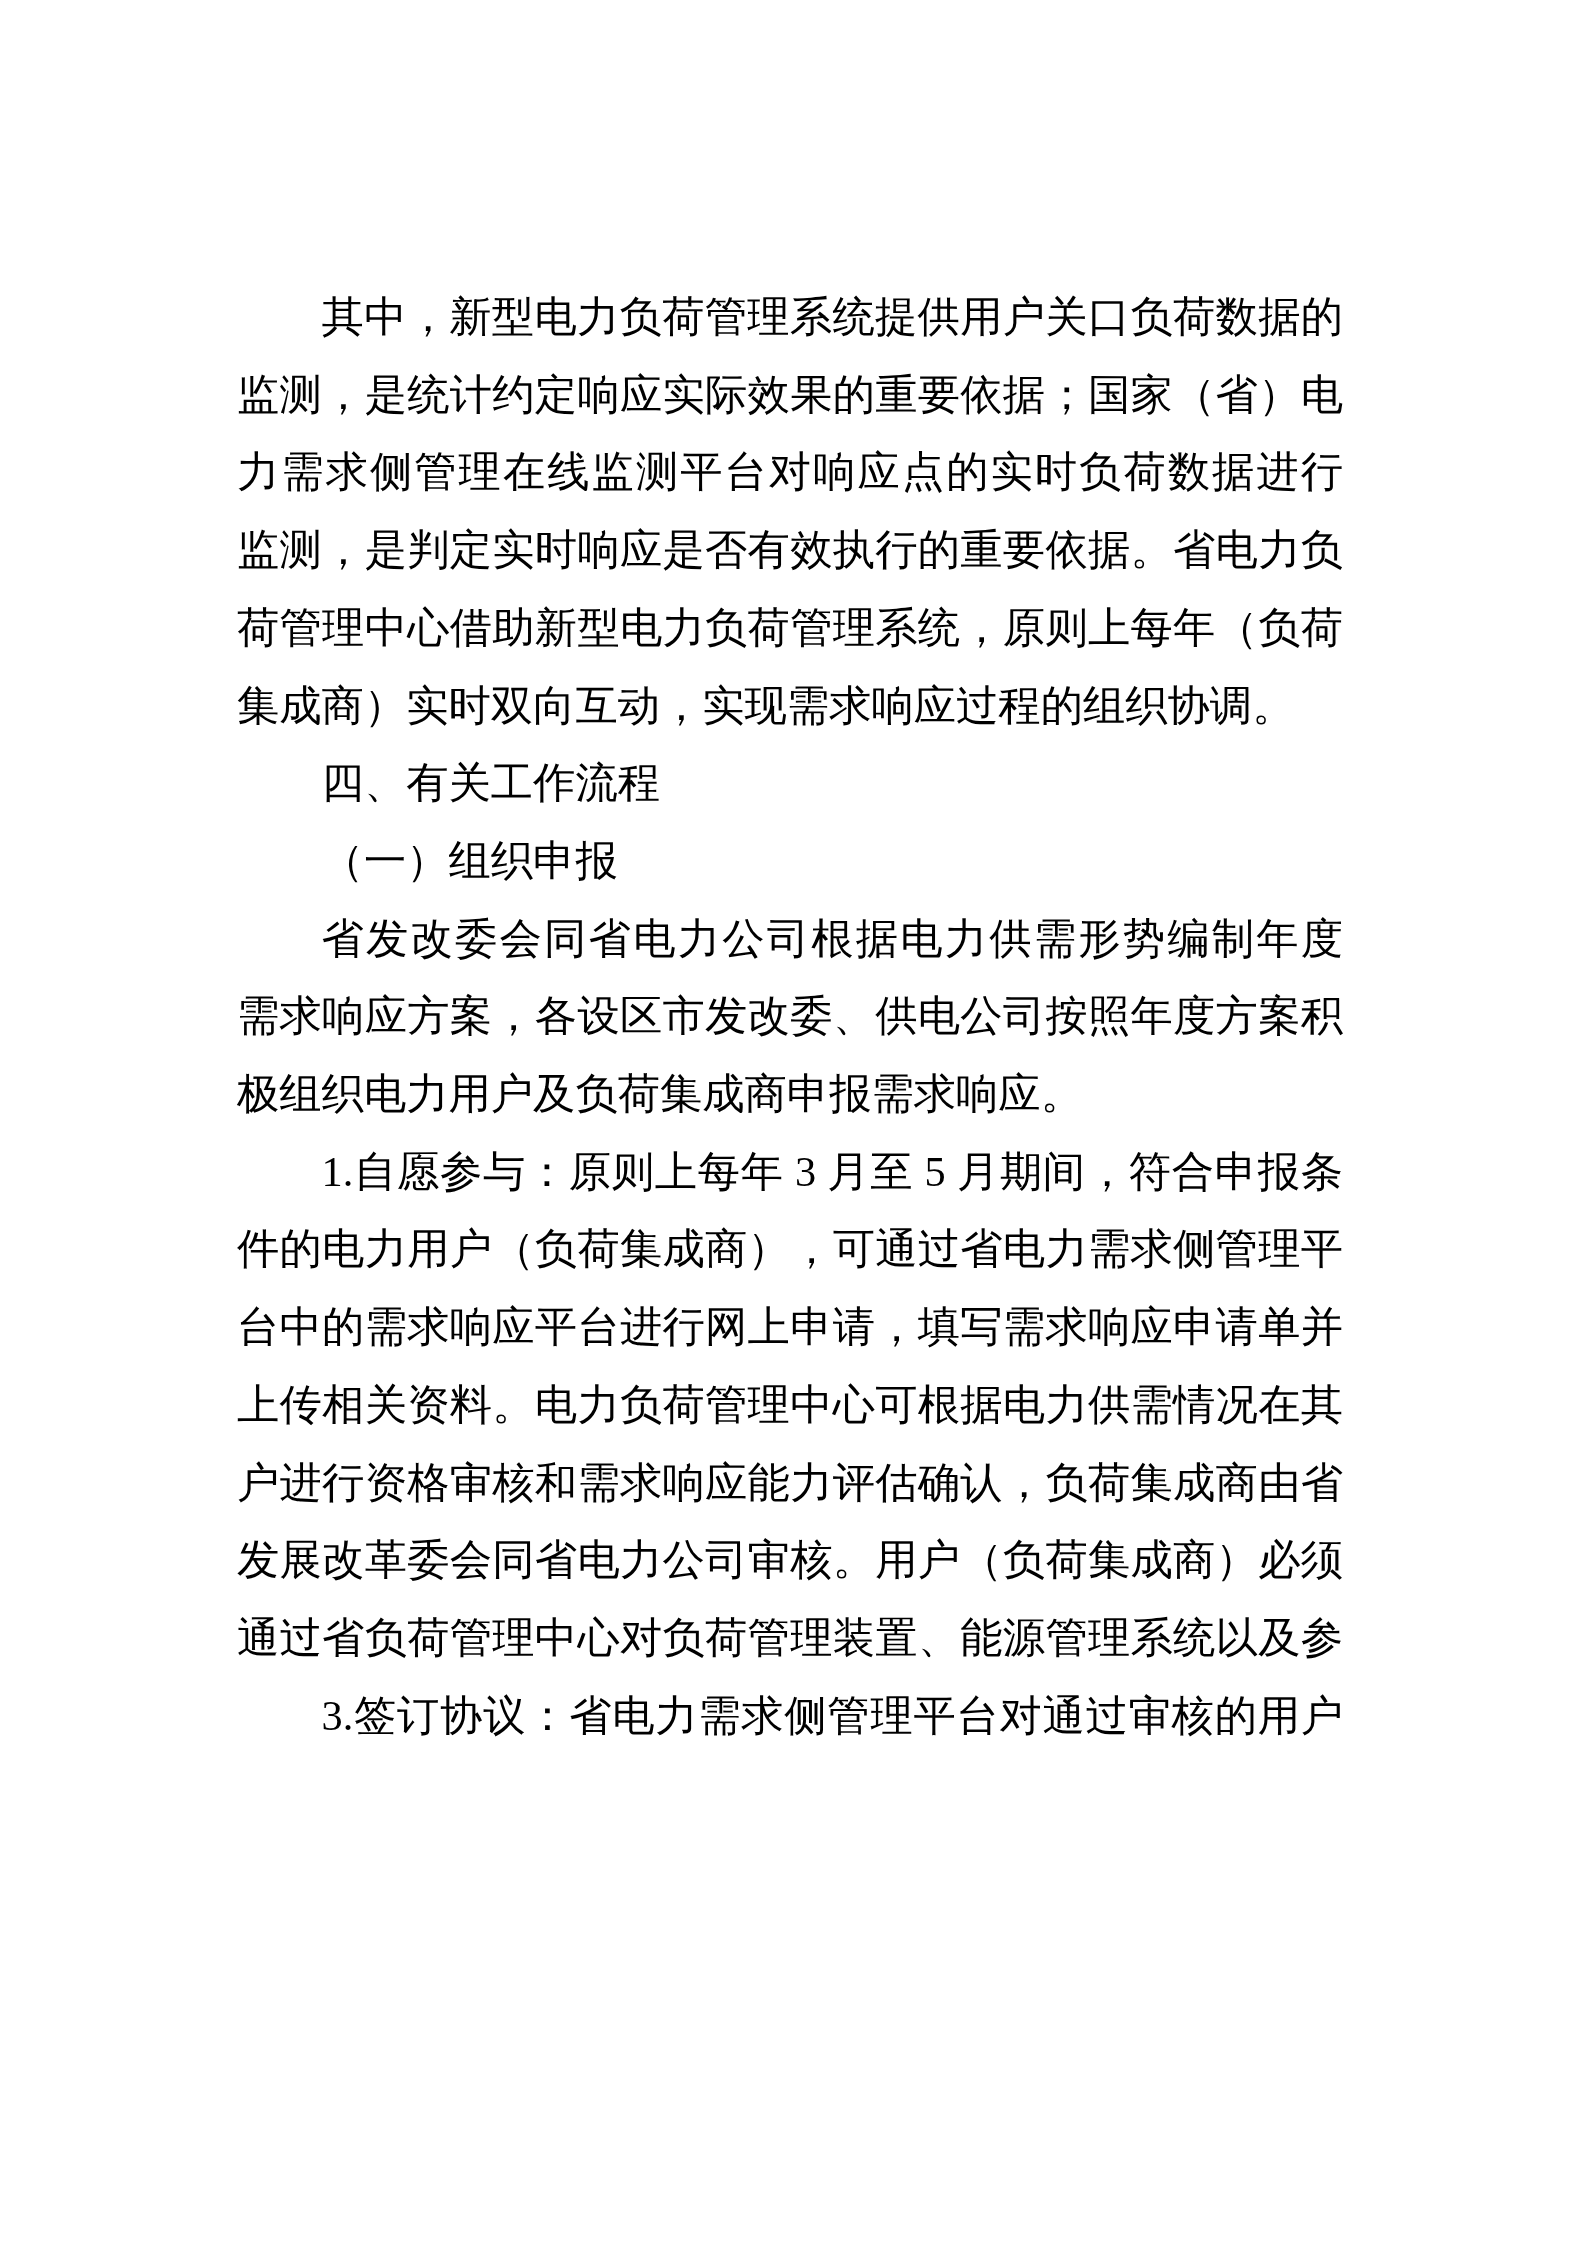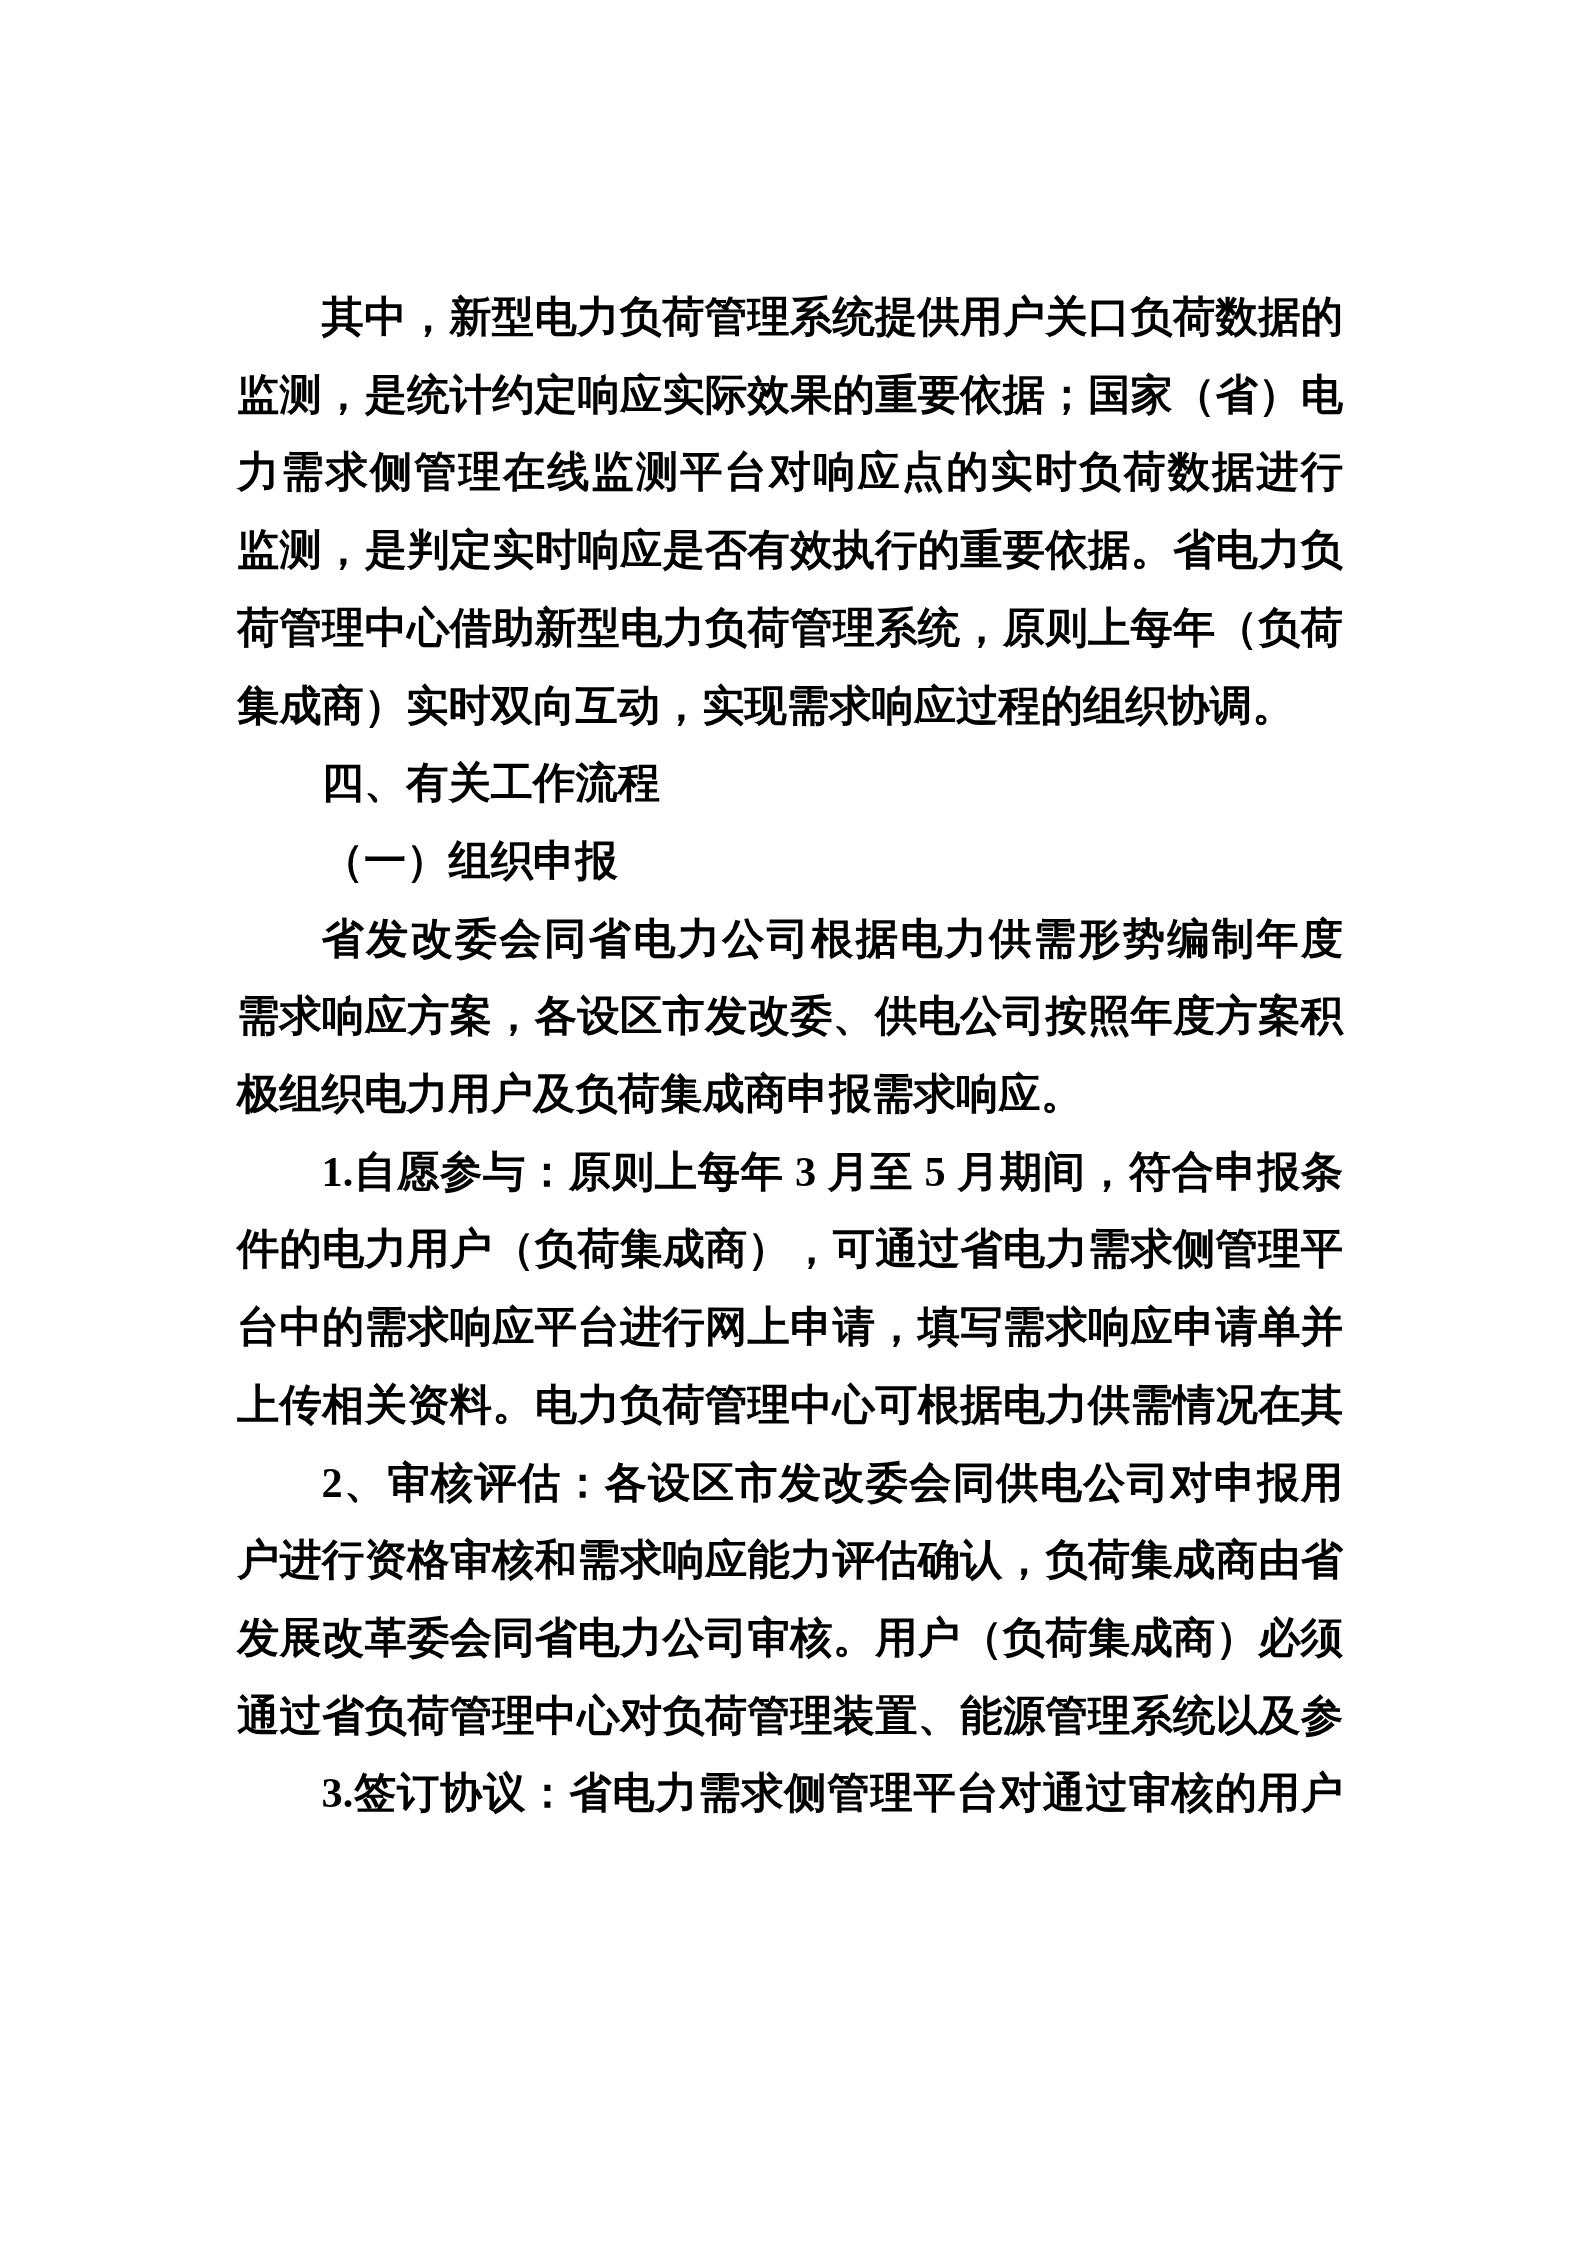--- a/index.html
+++ b/index.html
@@ -5,21 +5,20 @@
   html, body {
     margin: 0;
     padding: 0;
   }
   .page {
     position: relative;
     width: 1587px;
     height: 2245px;
     background: #ffffff;
     overflow: hidden;
-    font-weight: bold;
   }
   .doc-body {
     position: absolute;
     left: 237px;
     top: 278px;
     width: 1106px;
     color: #000000;
     font-family: "Liberation Serif", sans-serif;
     font-size: 42.3px;
     line-height: 77.7px;
@@ -65,21 +64,20 @@
         <div class="line j">需求响应方案，各设区市发改委、供电公司按照年度方案积</div>
         <div class="line">极组织电力用户及负荷集成商申报需求响应。</div>
       </div>
       <div class="para">
         <div class="line first j">1.自愿参与：原则上每年 3 月至 5 月期间，符合申报条</div>
         <div class="line j">件的电力用户（负荷集成商），可通过省电力需求侧管理平</div>
         <div class="line j">台中的需求响应平台进行网上申请，填写需求响应申请单并</div>
         <div class="line j">上传相关资料。电力负荷管理中心可根据电力供需情况在其</div>
       </div>
       <div class="para">
-        <div class="line first j">2、审核评估：各设区市发改委会同供电公司对申报用</div>
         <div class="line j">户进行资格审核和需求响应能力评估确认，负荷集成商由省</div>
         <div class="line j">发展改革委会同省电力公司审核。用户（负荷集成商）必须</div>
         <div class="line j">通过省负荷管理中心对负荷管理装置、能源管理系统以及参</div>
       </div>
       <div class="para">
         <div class="line first j">3.签订协议：省电力需求侧管理平台对通过审核的用户</div>
       </div>
     </div>
 </div>
 

